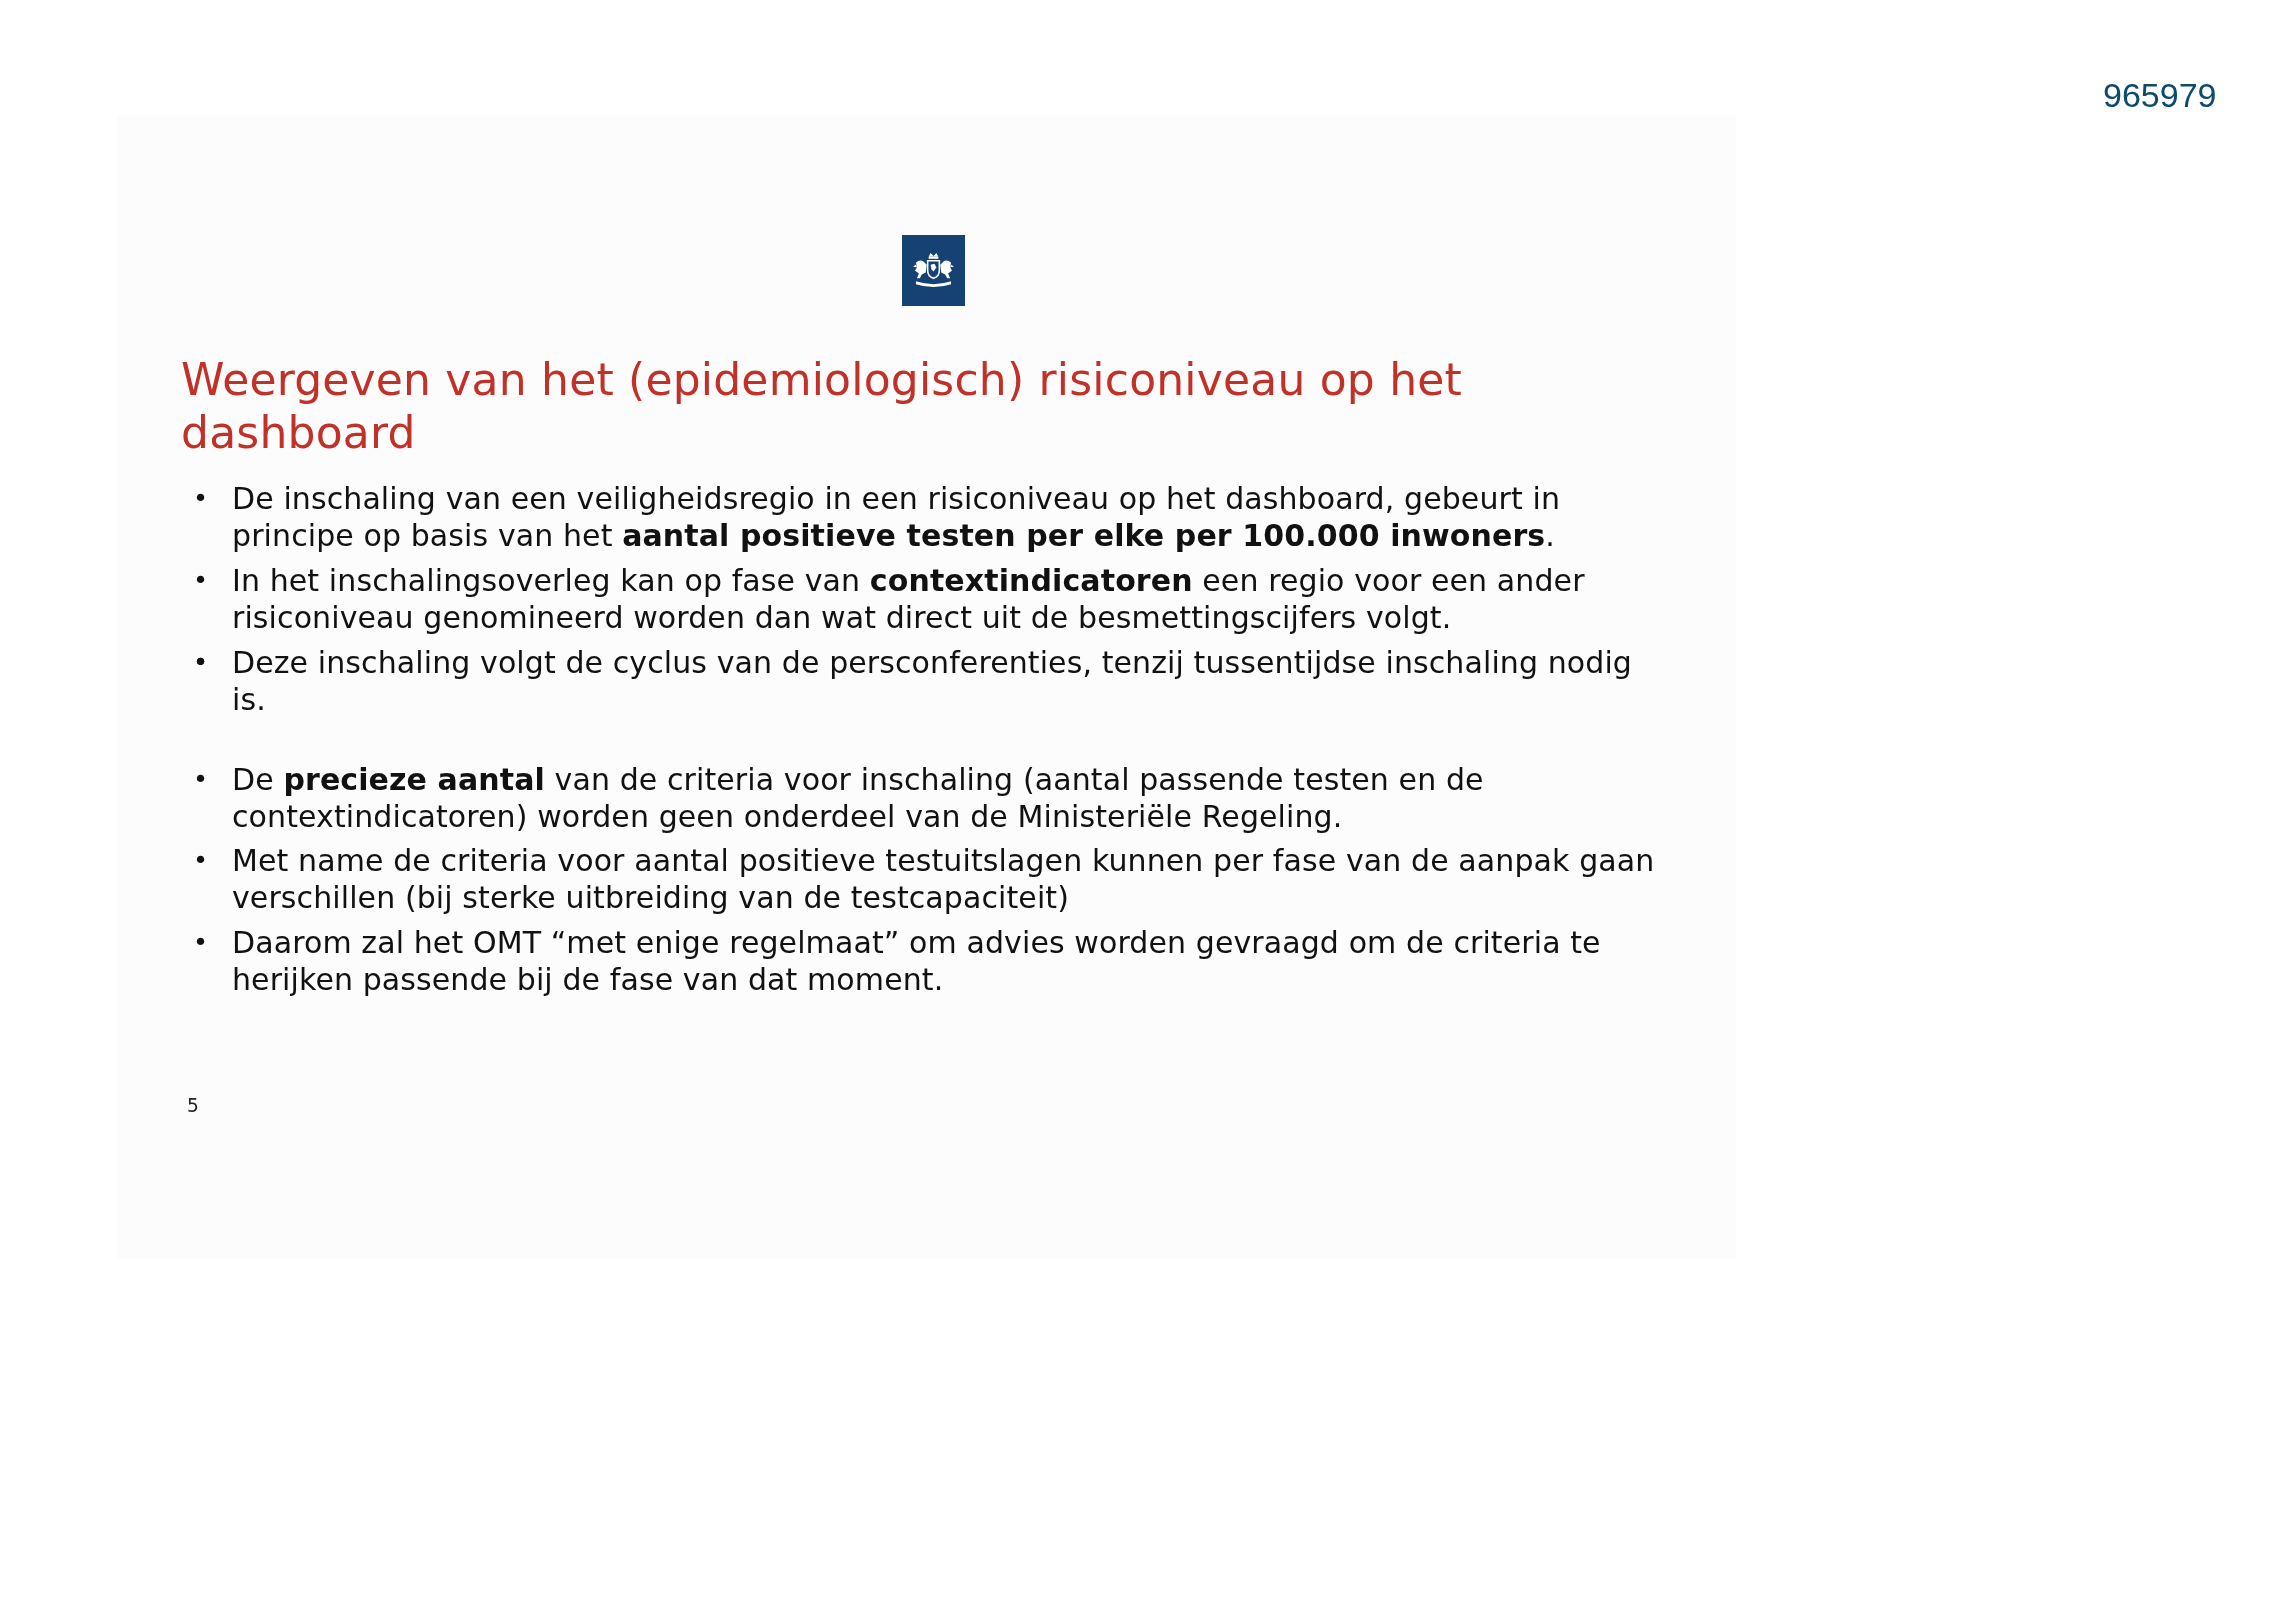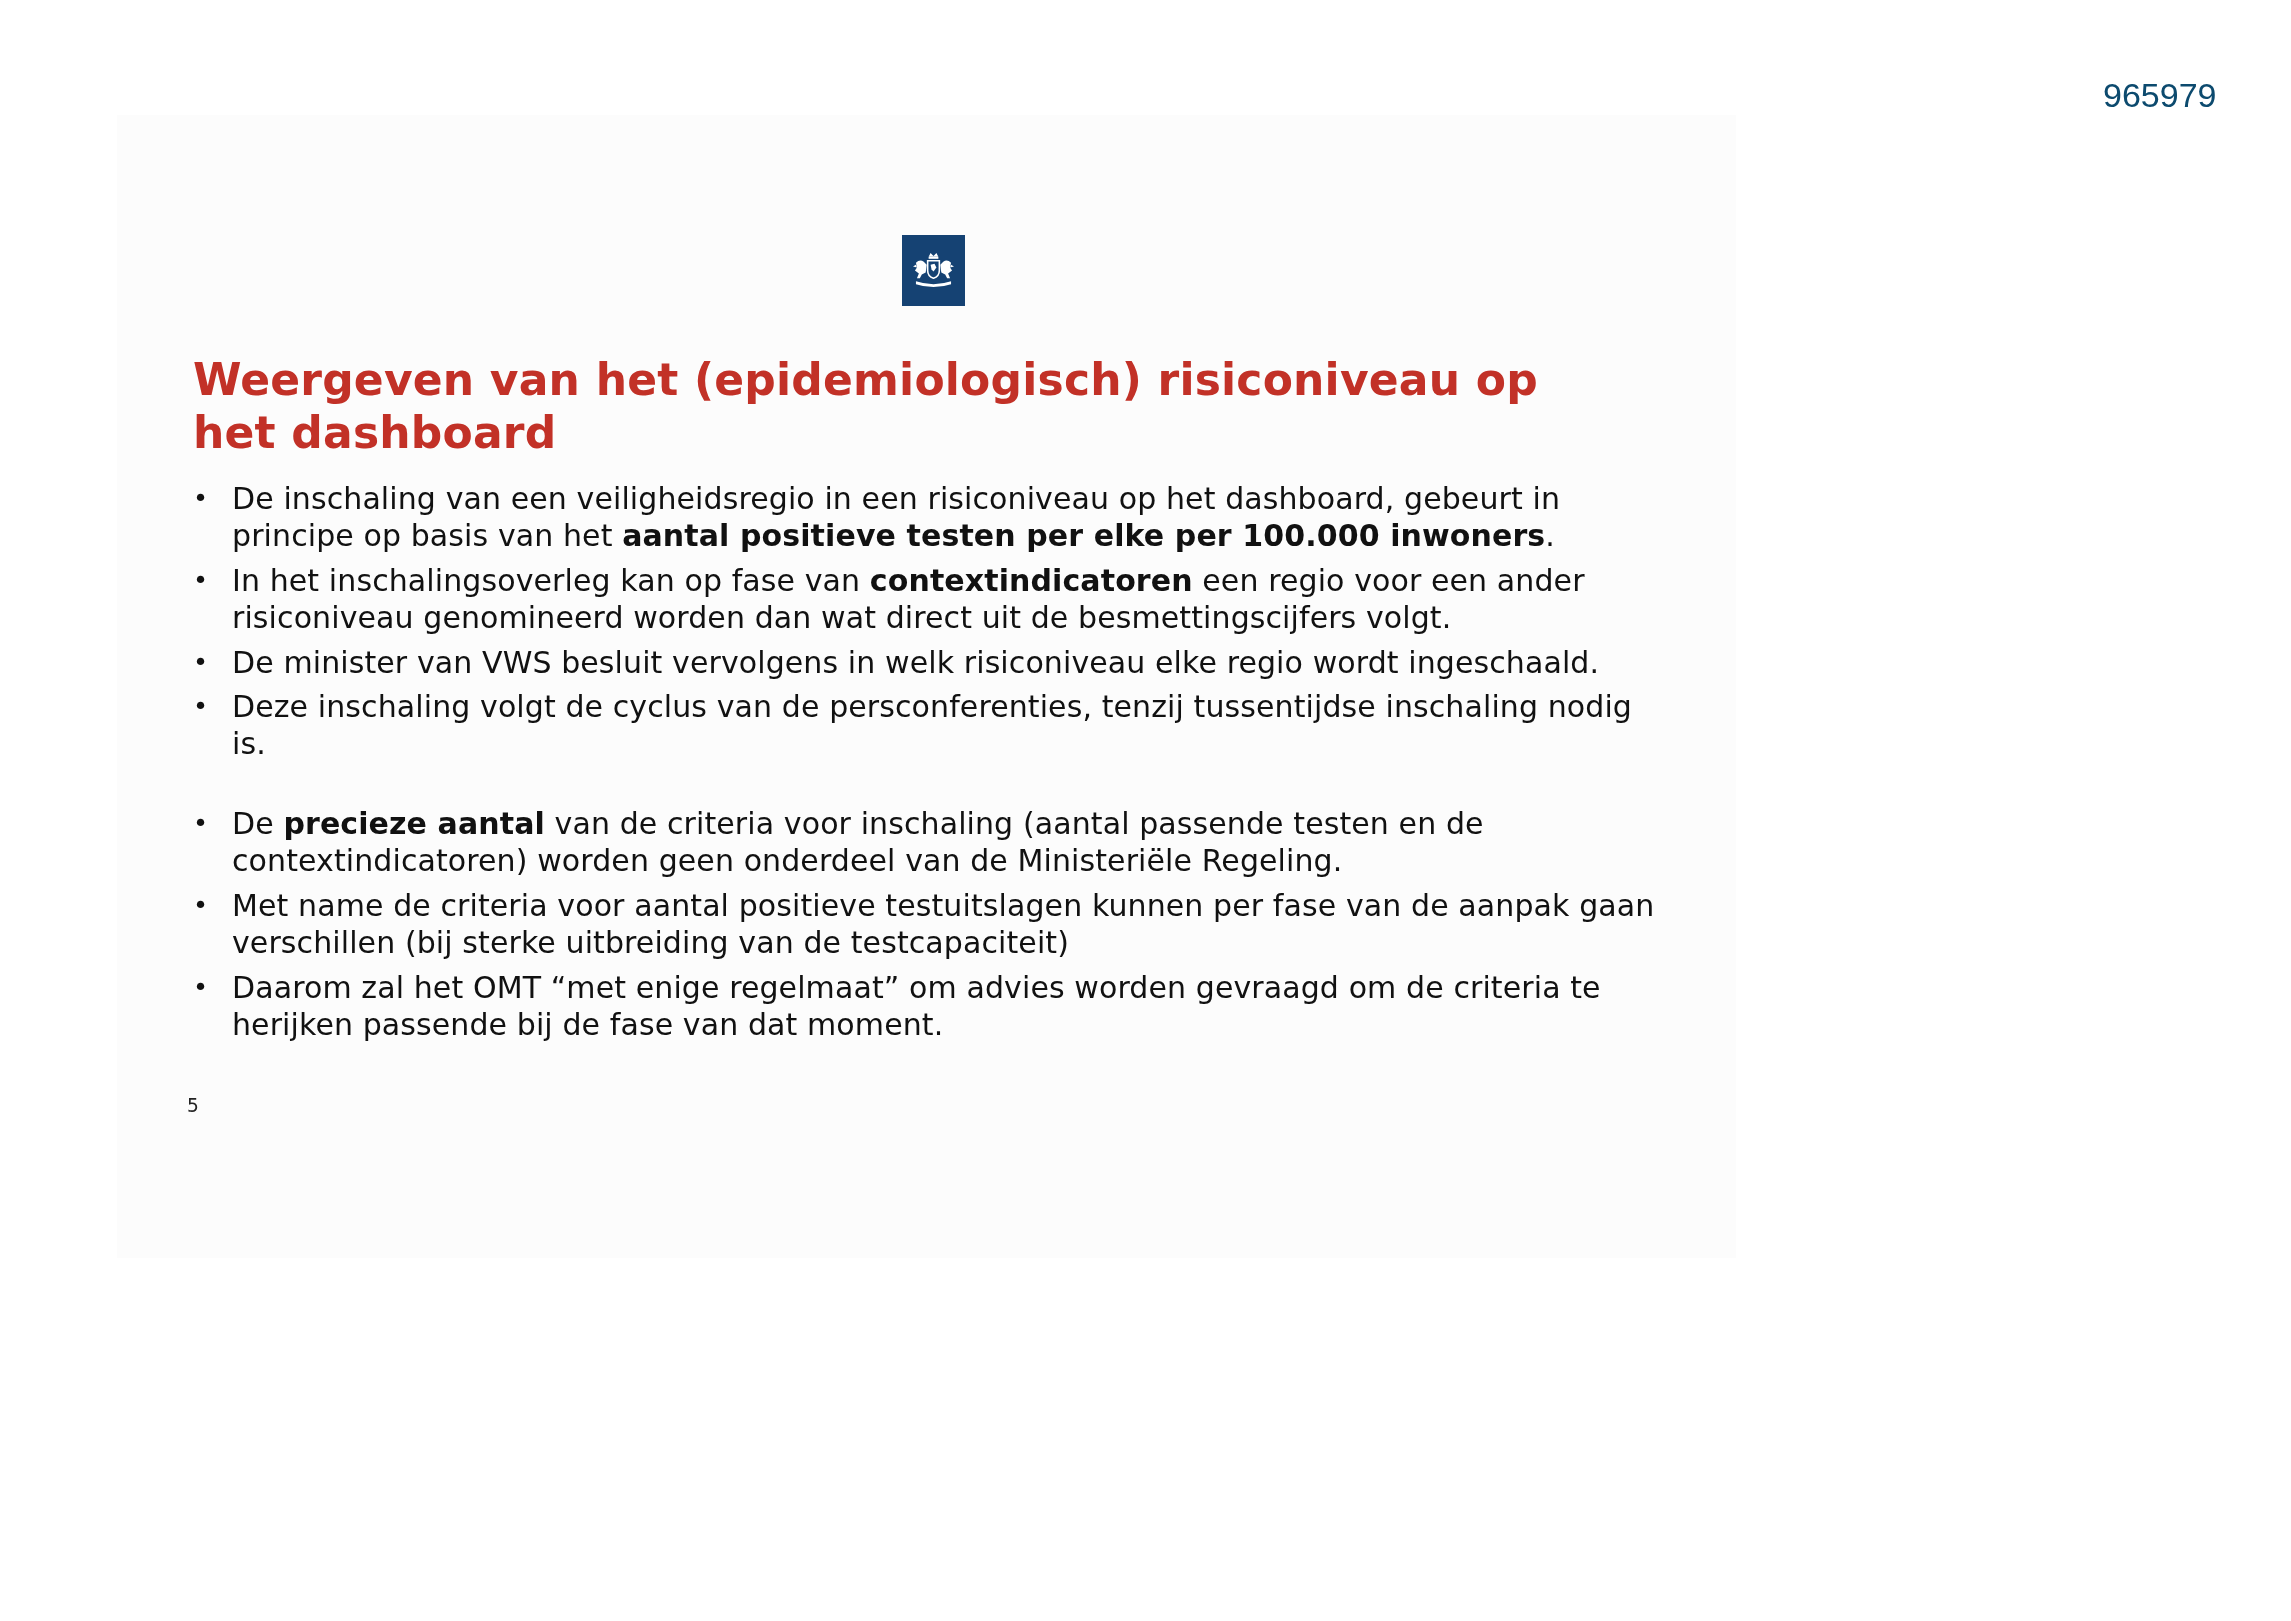--- a/index.html
+++ b/index.html
@@ -37,26 +37,26 @@
     top: 235px;
     width: 63px;
     height: 71px;
     background: #154273;
     display: flex;
     align-items: center;
     justify-content: center;
   }
   .title {
     position: absolute;
-    left: 193px;
+    left: 181px;
     top: 353px;
     width: 1372px;
     margin: 0;
     font-family: "DejaVu Sans", sans-serif;
-    font-weight: bold;
+    font-weight: normal;
     font-size: 44px;
     line-height: 53px;
     color: #c23127;
     letter-spacing: 0.2px;
   }
   .bullets {
     position: absolute;
     left: 193px;
     top: 480px;
     width: 1470px;
@@ -127,21 +127,20 @@
   <li>
     <span class="dot">•</span>
     <span>De inschaling van een veiligheidsregio in een risiconiveau op het dashboard, gebeurt in principe op basis van het </span><b>aantal positieve testen per elke per 100.000 inwoners</b><span>.</span>
   </li>
   <li>
     <span class="dot">•</span>
     <span>In het inschalingsoverleg kan op fase van </span><b>contextindicatoren</b><span> een regio voor een ander risiconiveau genomineerd worden dan wat direct uit de besmettingscijfers volgt.</span>
   </li>
   <li>
     <span class="dot">•</span>
-    <span>De minister van VWS besluit vervolgens in welk risiconiveau elke regio wordt ingeschaald.</span>
   </li>
   <li>
     <span class="dot">•</span>
     <span>Deze inschaling volgt de cyclus van de persconferenties, tenzij tussentijdse inschaling nodig is.</span>
   </li>
   <li class="gap">
     <span class="dot">•</span>
     <span>De </span><b>precieze aantal</b><span> van de criteria voor inschaling (aantal passende testen en de contextindicatoren) worden geen onderdeel van de Ministeriële Regeling.</span>
   </li>
   <li>

